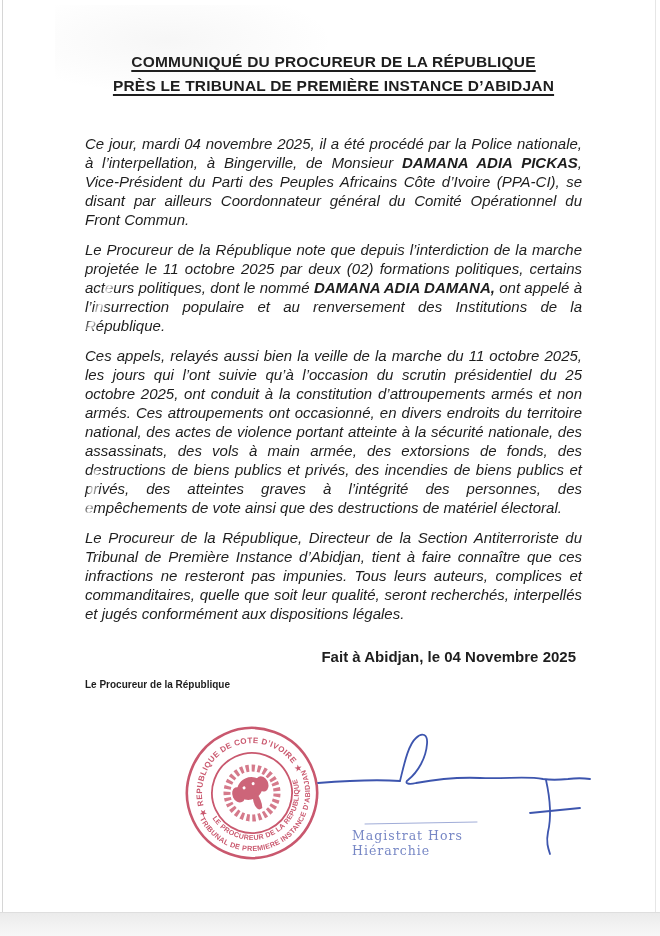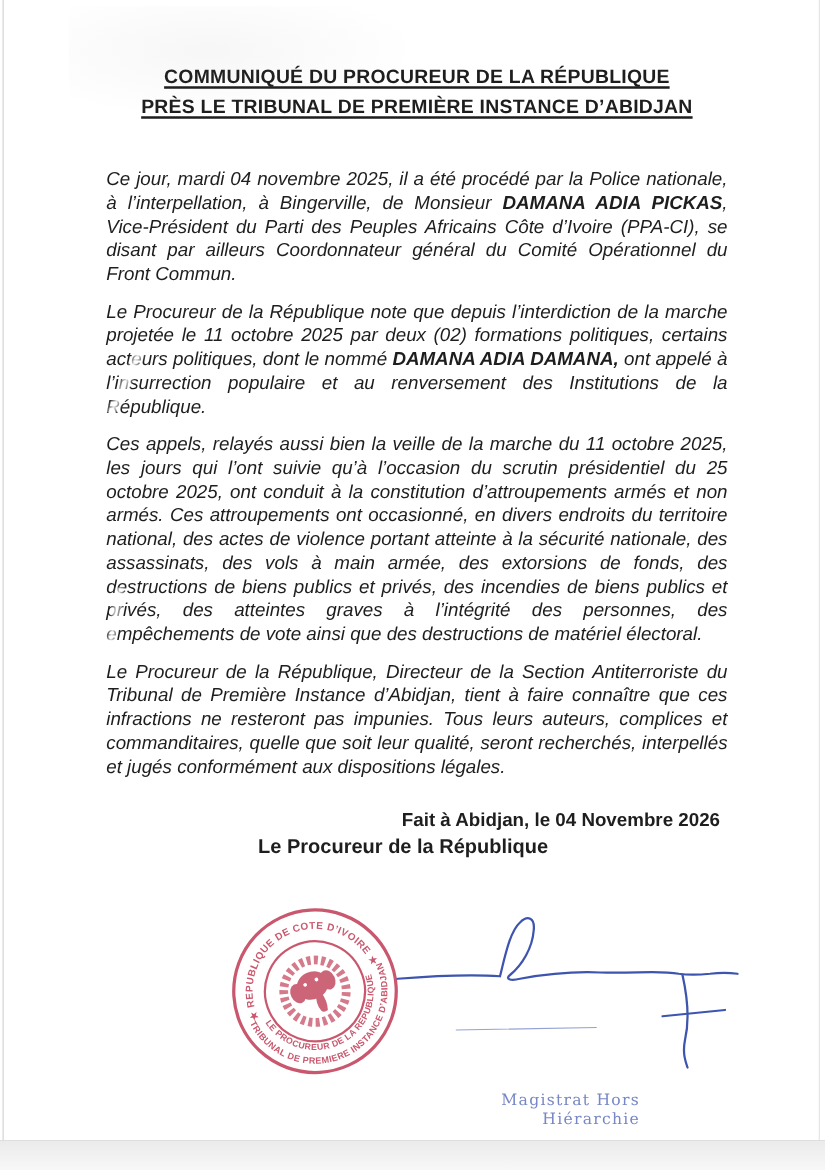--- a/index.html
+++ b/index.html
@@ -22,31 +22,31 @@
     background:linear-gradient(100deg, transparent 40%, rgba(255,255,255,.85) 50%, transparent 62%);}
   
   .paper{position:absolute;left:0;top:0;width:660px;height:936px;box-sizing:border-box;
     padding:50px 78px 0 85px;}
   .doc-title{text-align:center;font-weight:700;font-size:15.5px;line-height:24px;
     letter-spacing:.2px;margin:0 0 36px 0;}
   .doc-title span{text-decoration:underline;text-decoration-thickness:1.6px;text-underline-offset:3px;}
   .para{margin:0 0 11px 0;font-size:15px;line-height:19px;text-align:justify;text-justify:inter-word;font-style:italic;}
   .para .b{font-weight:700;}
   .dateline{margin-top:25px;font-weight:700;font-size:15px;text-align:right;padding-right:6px;}
-  .signatory-title{margin-top:4px;font-weight:700;font-size:16px;text-align:center;padding-right:22px;}
+  .signatory-title{margin-top:14px;font-weight:700;font-size:10px;text-align:left;padding-right:22px;}
   
   .stamp{position:absolute;left:182px;top:723px;width:140px;height:140px;
     transform:rotate(-25deg);opacity:.92;}
   .stamp text{font-family:"Liberation Sans",sans-serif;font-weight:700;fill:var(--stamp,#c54a62);}
   
   .signature-svg{position:absolute;left:258px;top:720px;width:350px;height:145px;}
   .signatory-name{position:absolute;left:352px;top:801px;width:160px;text-align:center;
     font-family:"DejaVu Serif",serif;font-style:italic;font-size:17px;letter-spacing:.5px;
     color:var(--name,#5a6fb8);}
-  .signatory-rank{position:absolute;left:352px;top:872px;width:160px;text-align:right;
+  .signatory-rank{position:absolute;left:352px;top:828px;width:160px;text-align:left;
     font-family:"DejaVu Serif",serif;font-size:12.5px;letter-spacing:1px;
     color:var(--rank,#7787c5);}
 </style>
 </head>
 <body>
 
 <div id="frame">
 
   <div class="paper">
 
@@ -55,21 +55,21 @@
       <span>PRÈS LE TRIBUNAL DE PREMIÈRE INSTANCE D’ABIDJAN</span>
     </h1>
 
     <div>
         <p class="para"><span>Ce jour, mardi 04 novembre 2025, il a été procédé par la Police nationale, à l’interpellation, à Bingerville, de Monsieur </span><span class="b">DAMANA ADIA PICKAS</span><span>, Vice-Président du Parti des Peuples Africains Côte d’Ivoire (PPA-CI), se disant par ailleurs Coordonnateur général du Comité Opérationnel du Front Commun.</span></p>
         <p class="para"><span>Le Procureur de la République note que depuis l’interdiction de la marche projetée le 11 octobre 2025 par deux (02) formations politiques, certains acteurs politiques, dont le nommé </span><span class="b">DAMANA ADIA DAMANA,</span><span> ont appelé à l’insurrection populaire et au renversement des Institutions de la République.</span></p>
         <p class="para"><span>Ces appels, relayés aussi bien la veille de la marche du 11 octobre 2025, les jours qui l’ont suivie qu’à l’occasion du scrutin présidentiel du 25 octobre 2025, ont conduit à la constitution d’attroupements armés et non armés. Ces attroupements ont occasionné, en divers endroits du territoire national, des actes de violence portant atteinte à la sécurité nationale,  des assassinats, des vols à  main  armée, des extorsions de fonds, des destructions de  biens  publics  et  privés, des incendies  de biens publics et privés, des atteintes graves à l’intégrité des personnes, des empêchements de  vote  ainsi  que des  destructions de matériel électoral.</span></p>
         <p class="para"><span>Le Procureur de la République, Directeur de la Section Antiterroriste du Tribunal de Première Instance d’Abidjan, tient à faire connaître que ces infractions ne resteront pas impunies. Tous leurs auteurs, complices et commanditaires, quelle que soit leur qualité, seront recherchés, interpellés et jugés conformément aux dispositions légales.</span></p>
       </div>
 
-    <div class="dateline">Fait à Abidjan, le 04 Novembre 2026</div>
+    <div class="dateline">Fait à Abidjan, le 04 Novembre 2025</div>
 
     <div class="signatory-title">Le Procureur de la République</div>
   </div>
 
   <svg class="stamp" viewBox="0 0 140 140">
     <defs>
       <path id="tp-top" d="M 20,70 A 50,50 0 0 1 120,70"></path>
       <path id="tp-mid" d="M 23,70 A 47,47 0 0 0 117,70"></path>
       <path id="tp-bot" d="M 12,70 A 58,58 0 0 0 128,70"></path>
     </defs>

